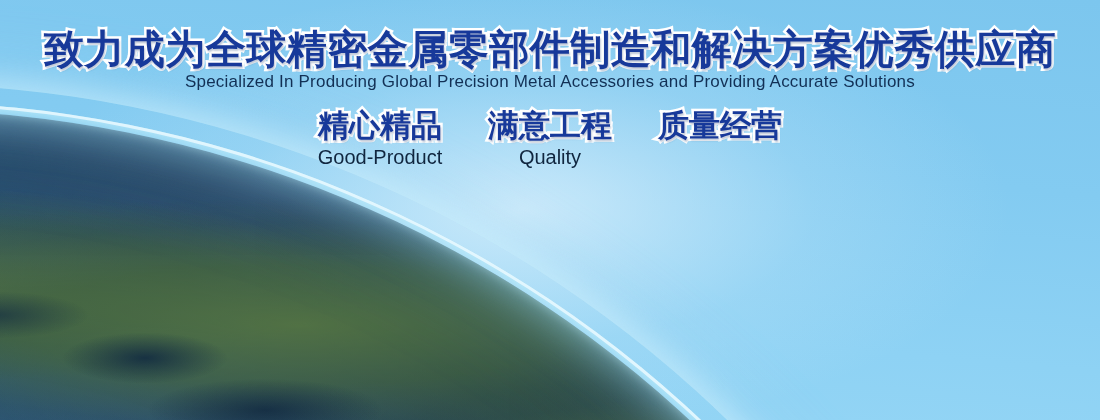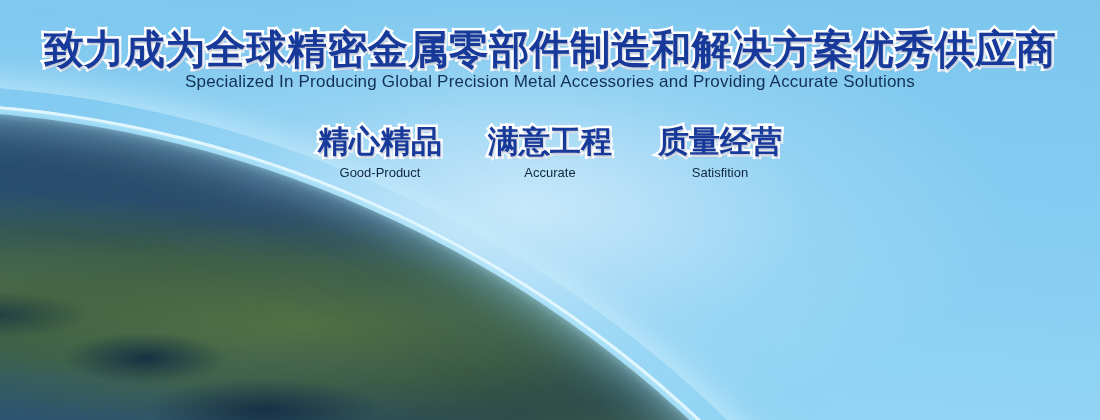--- a/index.html
+++ b/index.html
@@ -121,37 +121,37 @@
     line-height:24px;
     color:#123055;
     letter-spacing:.2px;
     white-space:nowrap;
   }
 
   .slogans{
     position:absolute;left:0;top:106px;width:1100px;
     display:flex;justify-content:center;align-items:flex-start;
   }
-  .slogan{width:140px;text-align:center;margin-top:16px;}
+  .slogan{width:140px;text-align:center;}
   .slogan + .slogan{margin-left:30px;}
   .slogan-cn{
     font-family:"DejaVu Sans","Liberation Sans",sans-serif;
     font-weight:bold;
     font-size:31px;
     line-height:38px;
     color:#17399a;
     -webkit-text-stroke:5px #ffffff;
     paint-order:stroke fill;
     text-shadow:1px 2px 2px rgba(40,70,120,.30);
     white-space:nowrap;
   }
   .slogan-en{
     margin-top:3px;
     font-family:"Liberation Sans","DejaVu Sans",sans-serif;
-    font-size:13px;
+    font-size:20px;
     line-height:20px;
     color:#10263f;
     white-space:nowrap;
   }
 </style>
 </head>
 <body>
 
 <div class="banner">
 
@@ -175,23 +175,22 @@
 
     <div class="slogans">
 
       <div class="slogan">
         <div class="slogan-cn">精心精品</div>
         <div class="slogan-en">Good-Product</div>
       </div>
 
       <div class="slogan">
         <div class="slogan-cn">满意工程</div>
-        <div class="slogan-en">Accurate</div>
+        <div class="slogan-en">Quality</div>
       </div>
 
       <div class="slogan">
         <div class="slogan-cn">质量经营</div>
-        <div class="slogan-en">Satisfition</div>
       </div>
 
     </div>
   </div>
 </div>
 
 </body></html>

